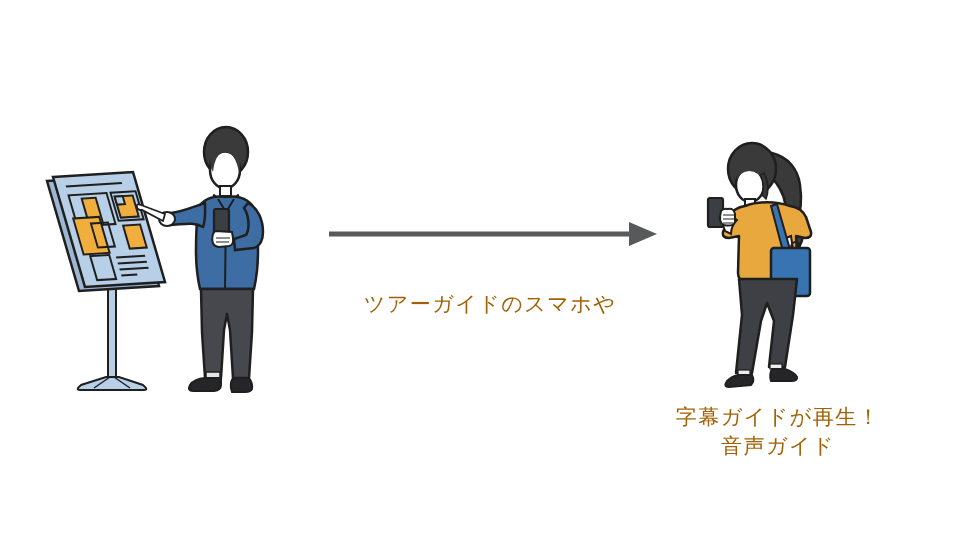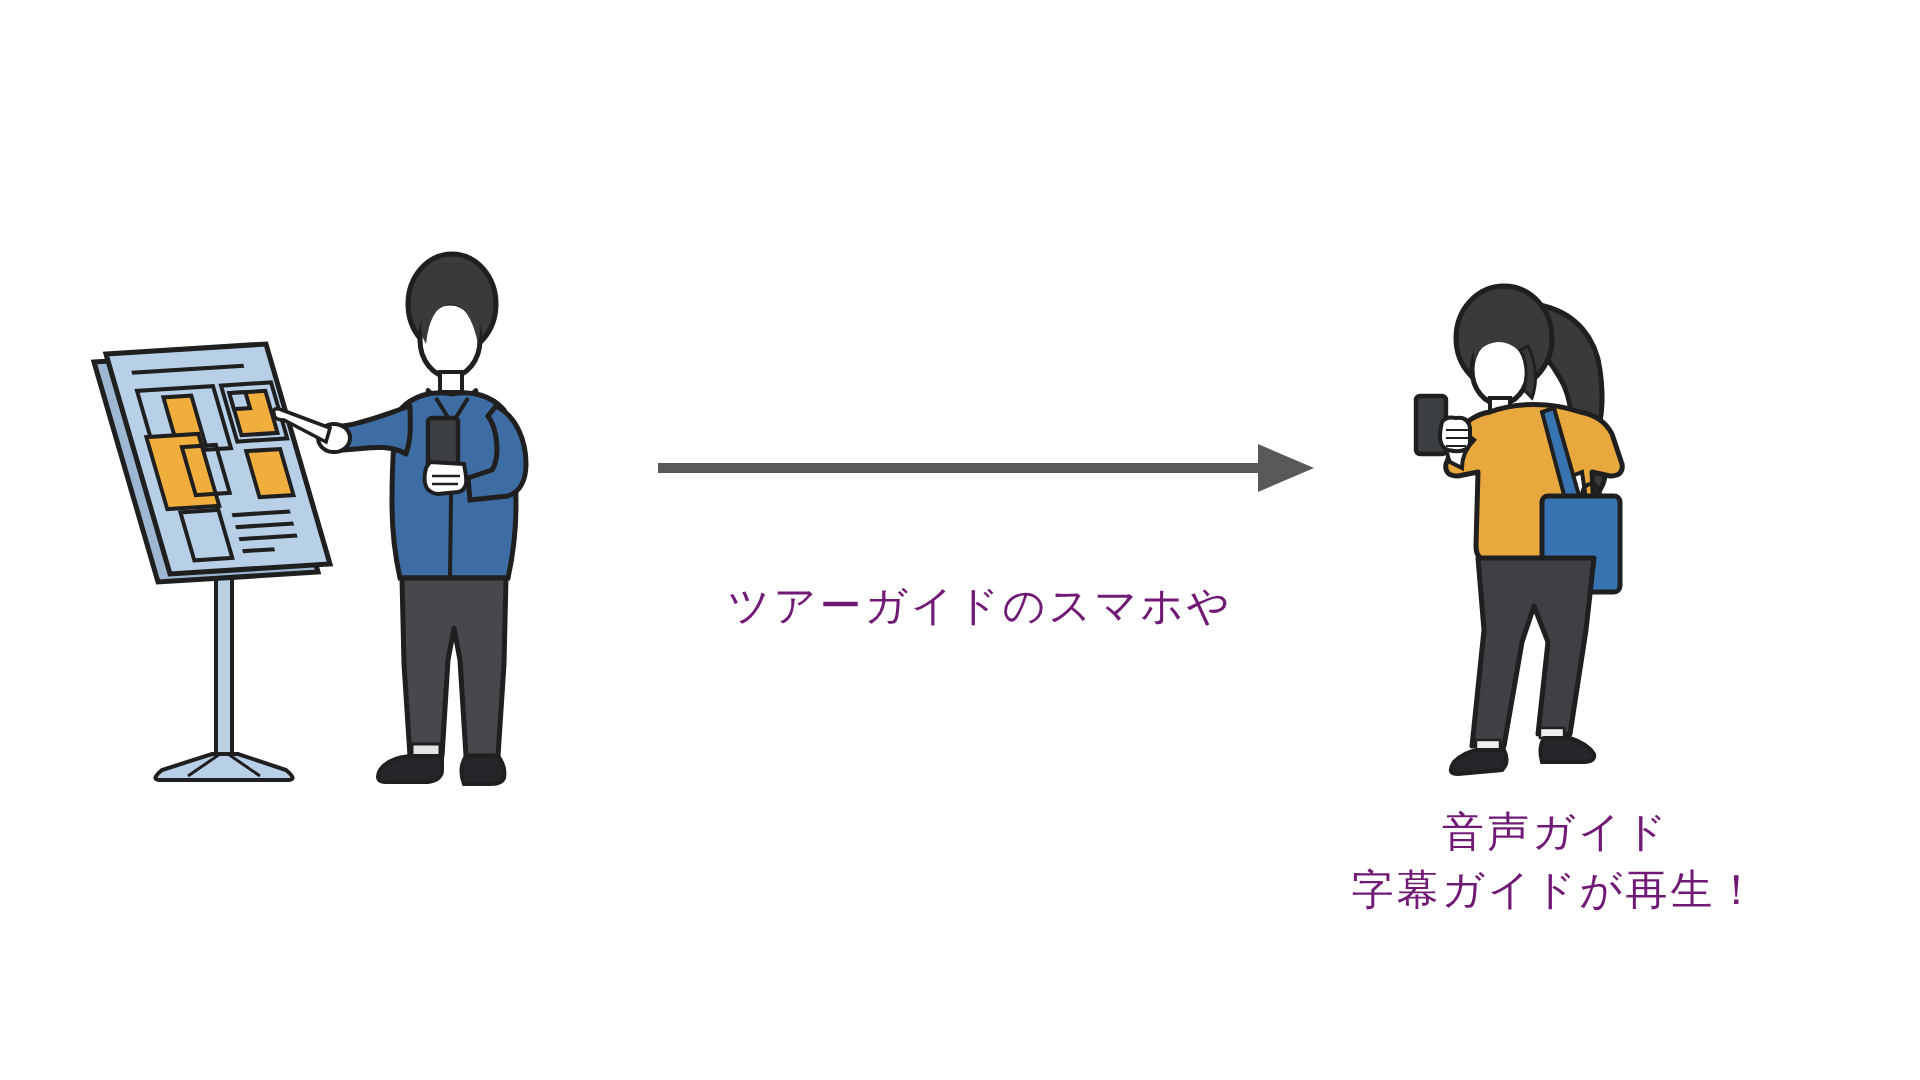--- a/index.html
+++ b/index.html
@@ -5,21 +5,21 @@
   html,body{margin:0;padding:0;background:#ffffff;}
   .stage{
     position:relative;
     width:960px;height:540px;
     background:#ffffff;
     overflow:hidden;
     font-family:"Liberation Sans","DejaVu Sans",sans-serif;
   }
   .abs{position:absolute;}
   .caption{
-    color:#701a75;
+    color:#a16207;
     text-align:center;
     font-size:21px;
     line-height:29px;
     letter-spacing:1.5px;
     font-weight:500;
     white-space:nowrap;
   }
   svg{display:block;}
 </style>
 </head>
@@ -115,17 +115,17 @@
 
       <path d="M51,144 L109,144 L105,180 L97,232 L81,232 L86,186 L79,168 L73,186 L64,238 L48,238 L54,180 Z" fill="#3e4046" stroke="#1f1f1f" stroke-width="2.5" stroke-linejoin="round"></path>
       <rect x="50" y="235" width="12" height="5" fill="#eeeeee" stroke="#1f1f1f" stroke-width="1.2"></rect>
       <rect x="82" y="229" width="12" height="5" fill="#eeeeee" stroke="#1f1f1f" stroke-width="1.2"></rect>
       <path d="M51,240 L64,240 Q67,246 63,250 L41,252 Q35,252 39,246 Q44,241 51,240 Z" fill="#26262a" stroke="#1f1f1f" stroke-width="2"></path>
       <path d="M84,234 L97,234 Q106,237 109,242 Q110,246 103,246 L83,246 Q81,239 84,234 Z" fill="#26262a" stroke="#1f1f1f" stroke-width="2"></path>
     </g>
   </svg>
 
   <div class="abs caption" style="left:658px;top:402px;width:240px;">
+    <div>字幕ガイドが再生！</div>
     <div>音声ガイド</div>
-    <div>字幕ガイドが再生！</div>
   </div>
 
 </div>
 
 </body></html>

